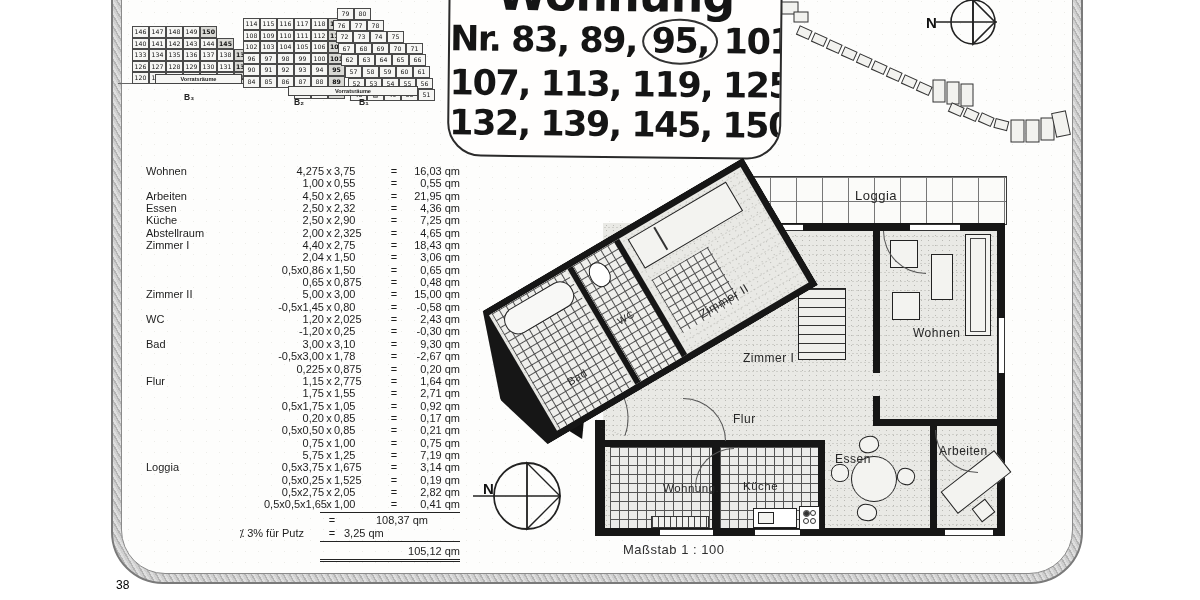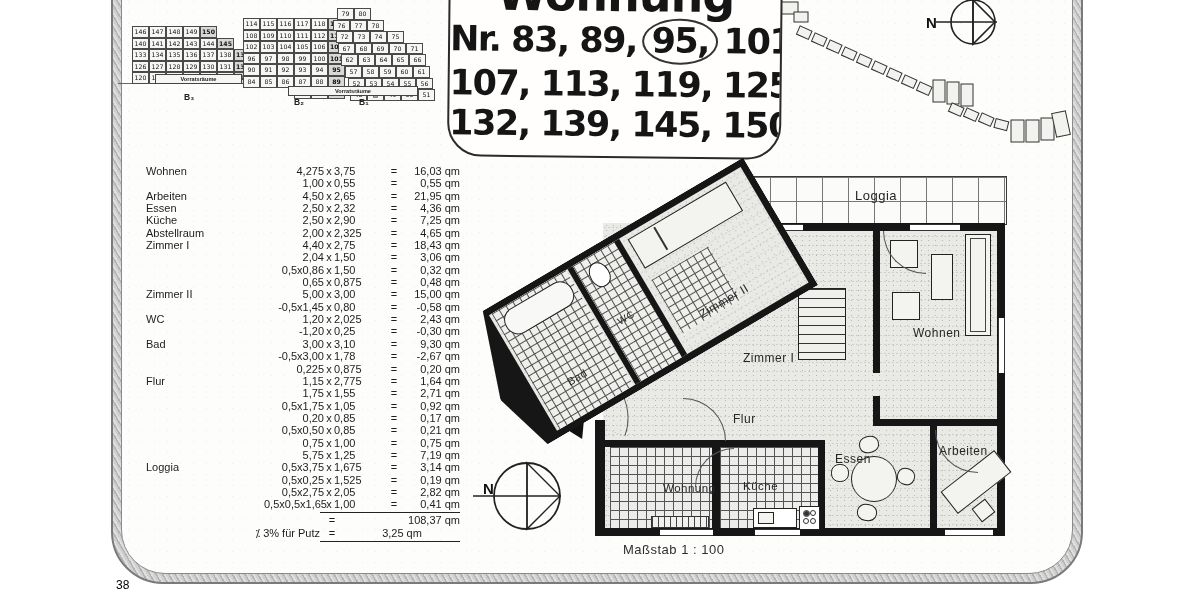--- a/index.html
+++ b/index.html
@@ -56,24 +56,24 @@
   .trow{display:flex}
   .tlabel{width:118px}
   .ta{width:60px;text-align:right;white-space:nowrap}
   .tx{width:10px;text-align:center}
   .tb{width:50px;text-align:left}
   .teq{width:20px;text-align:center}
   .tarea{width:56px;text-align:right;white-space:nowrap}
   .sfill{flex:1}
   .sumrow{display:flex;margin-top:1px}
   .sumbox{display:flex;width:140px;border-top:1.2px solid #222;padding-top:1.5px}
-  .sumbox .teq{width:24px} .sumbox .sval{flex:1;text-align:right}
+  .sumbox .teq{width:24px} .sumbox .sval{flex:1;text-align:center}
   .sumbox2{display:flex;width:140px;border-bottom:1.2px solid #222;padding-bottom:1px}
-  .sumbox2 .teq{width:24px} .sumbox2 .sval{flex:1;text-align:center}
-  .plabel{margin-right:0}
+  .sumbox2 .teq{width:24px} .sumbox2 .sval{flex:1;text-align:left}
+  .plabel{margin-right:16px}
   .totalbox{width:140px;text-align:right;padding:2.5px 0 1px;border-bottom:3px double #222}
 
   
   .plan{position:absolute;left:455px;top:168px;width:560px;height:400px}
   .speckle{background-color:#e9e9e5;
     background-image:radial-gradient(#b9b9b4 0.6px,transparent 0.75px),radial-gradient(#cfcfca 0.5px,transparent 0.6px);
     background-size:7px 5px,4px 9px}
   .wall{position:absolute;background:#161616}
   .floor{position:absolute}
   .loggia{position:absolute;left:262px;top:8px;width:288px;height:47px;border:1.5px solid #3a3a3a;
@@ -417,21 +417,21 @@
         <span class="tb">1,50</span>
         <span class="teq">=</span>
         <span class="tarea">3,06 qm</span>
       </div>
         <div class="trow">
         <span class="tlabel"></span>
         <span class="ta">0,5x0,86</span>
         <span class="tx">x</span>
         <span class="tb">1,50</span>
         <span class="teq">=</span>
-        <span class="tarea">0,32 qm</span>
+        <span class="tarea">0,65 qm</span>
       </div>
         <div class="trow">
         <span class="tlabel"></span>
         <span class="ta">0,65</span>
         <span class="tx">x</span>
         <span class="tb">0,875</span>
         <span class="teq">=</span>
         <span class="tarea">0,48 qm</span>
       </div>
         <div class="trow">
@@ -586,20 +586,24 @@
         <span class="sval">108,37 qm</span>
       </span>
     </div>
     <div class="sumrow">
       <span class="sfill"></span>
       <span class="plabel">⁒ 3% für Putz</span>
       <span class="sumbox2">
         <span class="teq">=</span>
         <span class="sval">3,25 qm</span>
       </span>
+    </div>
+    <div class="sumrow">
+      <span class="sfill"></span>
+      <span class="totalbox">105,12 qm</span>
     </div>
   </div>
 
   <div class="plan">
 
     <div class="floor speckle" style="left:148px;top:55px;width:402px;height:313px"></div>
 
     <div class="loggia"></div>
     <div class="rlabel" style="left:400px;top:20px;font-size:13px">Loggia</div>
 

